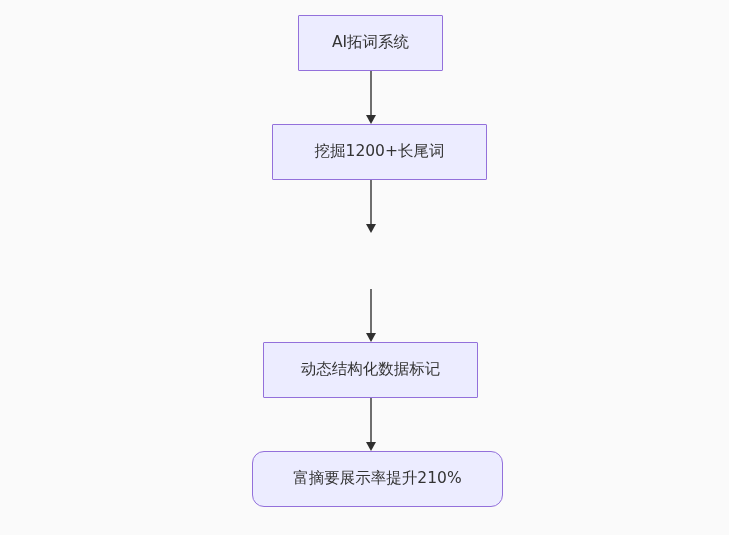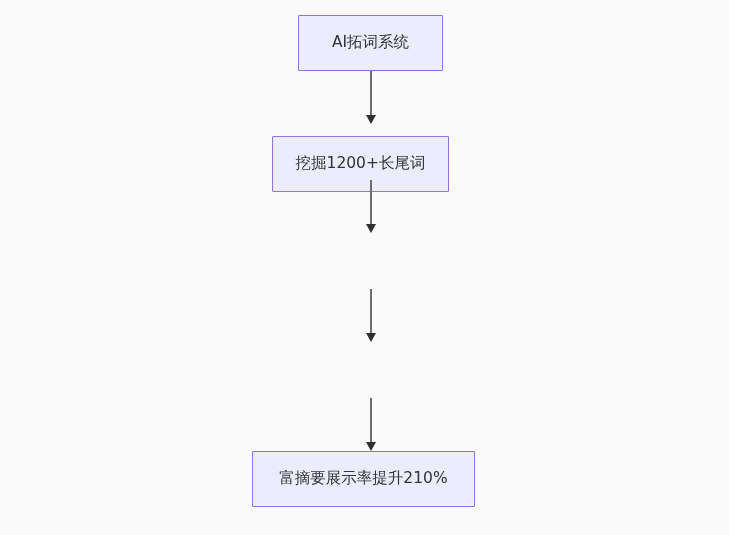--- a/index.html
+++ b/index.html
@@ -34,24 +34,24 @@
     border-radius: 1px;
     display: flex;
     align-items: center;
     justify-content: center;
     color: var(--node-text);
     font-size: 15.5px;
     line-height: 1;
     white-space: nowrap;
   }
   .n1 { left: 298px; top: 15px;  width: 145px; height: 56px; }
-  .n2 { left: 272px; top: 136px; width: 177px; height: 56px; }
+  .n2 { left: 272px; top: 124px; width: 215px; height: 56px; }
   .n3 { left: 260px; top: 233px; width: 222px; height: 56px; }
   .n4 { left: 263px; top: 342px; width: 215px; height: 56px; }
-  .n5 { left: 252px; top: 451px; width: 223px; height: 56px; }
+  .n5 { left: 252px; top: 451px; width: 251px; height: 56px; border-radius: 12px; }
 
   .edge {
     position: absolute;
     left: 364px;
     width: 13px;
   }
   .e1 { top: 71px;  height: 53px; }
   .e2 { top: 180px; height: 53px; }
   .e3 { top: 289px; height: 53px; }
   .e4 { top: 398px; height: 53px; }
@@ -98,20 +98,23 @@
     <div class="edge-line"></div>
     <div class="edge-head"></div>
   </div>
 
 
   <div class="edge e3">
     <div class="edge-line"></div>
     <div class="edge-head"></div>
   </div>
 
+  <div class="node n4">
+    <span>动态结构化数据标记</span>
+  </div>
 
   <div class="edge e4">
     <div class="edge-line"></div>
     <div class="edge-head"></div>
   </div>
 
   <div class="node n5">
     <span>富摘要展示率提升210%</span>
   </div>
 

